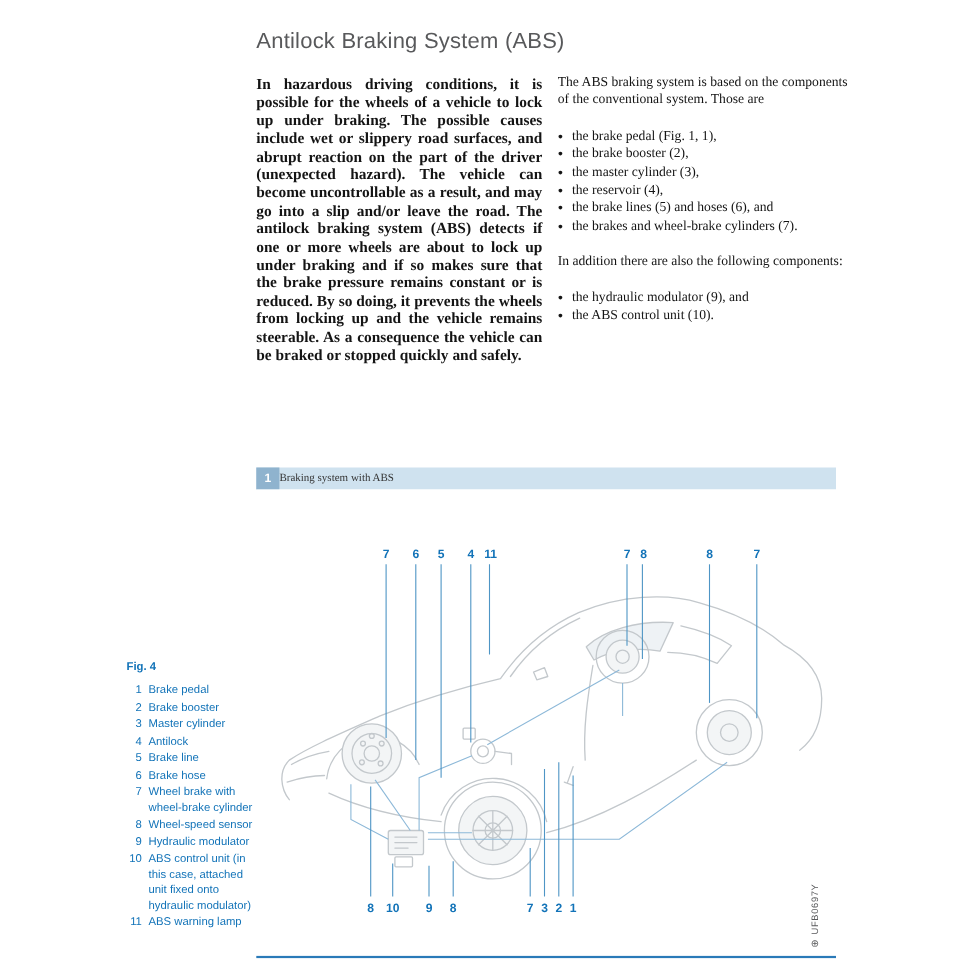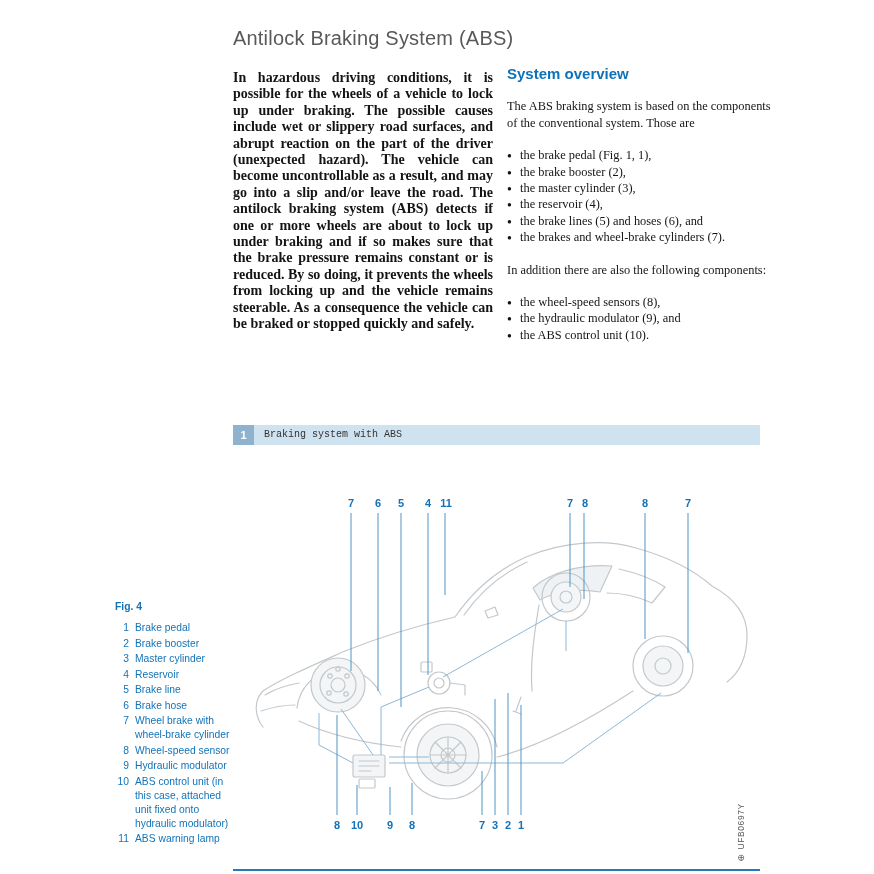--- a/index.html
+++ b/index.html
@@ -22,22 +22,22 @@
   ul.bullets{list-style:none;margin:0 0 16px 0;padding:0;}
   ul.bullets li{position:relative;padding-left:13px;margin:0;}
   ul.bullets li::before{content:"●";position:absolute;left:0;top:1px;font-size:8px;color:#141414;}
 
   
   .figure{position:absolute;left:233px;top:425px;width:527px;height:443px;}
   .figure-header{display:flex;height:20px;background:#cfe2ef;}
   .figure-tab{width:21px;height:20px;background:#8fb3ce;color:#ffffff;
       font-family:"Liberation Sans",sans-serif;font-size:11px;font-weight:700;
       display:flex;align-items:center;justify-content:center;}
-  .figure-caption{font-family:Liberation Mono, monospace;font-size:10px;color:#333;
-      line-height:20px;padding-left:10px;}
+  .figure-caption{font-family:Liberation Serif, serif;font-size:10px;color:#333;
+      line-height:20px;}
   .figure-body{position:relative;width:527px;height:423px;background:#fff;}
   .watermark{position:absolute;right:14px;bottom:6px;
       font-family:"Liberation Sans",sans-serif;font-size:8.5px;color:#58595b;
       writing-mode:vertical-rl;transform:rotate(180deg);letter-spacing:0.6px;
       display:flex;align-items:center;gap:4px;}
   .brand-mark{font-size:9px;color:#58595b;}
 
   .bottom-rule{position:absolute;left:233px;top:869px;width:527px;height:2px;background:#2a7ab8;}
 
   
@@ -51,33 +51,31 @@
 </head>
 <body>
 
 <div class="page">
 
   <h1 class="page-title">Antilock Braking System (ABS)</h1>
 
   <div class="col-left">In hazardous driving conditions, it is possible for the wheels of a vehicle to lock up under braking. The possible causes include wet or slippery road surfaces, and abrupt reaction on the part of the driver (unexpected hazard). The vehicle can become uncontrollable as a result, and may go into a slip and/or leave the road. The antilock braking system (ABS) detects if one or more wheels are about to lock up under braking and if so makes sure that the brake pressure remains constant or is reduced. By so doing, it prevents the wheels from locking up and the vehicle remains steerable. As a consequence the vehicle can be braked or stopped quickly and safely.</div>
 
   <div class="col-right">
-    <h2>System overview</h2>
     <p class="para">The ABS braking system is based on the components of the conventional system. Those are</p>
     <ul class="bullets">
       <li>the brake pedal (Fig. 1, 1),</li>
       <li>the brake booster (2),</li>
       <li>the master cylinder (3),</li>
       <li>the reservoir (4),</li>
       <li>the brake lines (5) and hoses (6), and</li>
       <li>the brakes and wheel-brake cylinders (7).</li>
     </ul>
     <p class="para">In addition there are also the following components:</p>
     <ul class="bullets">
-      <li>the wheel-speed sensors (8),</li>
       <li>the hydraulic modulator (9), and</li>
       <li>the ABS control unit (10).</li>
     </ul>
   </div>
 
   <div class="legend">
     <div class="legend-title">Fig. 4</div>
     <div class="legend-item">
       <span class="legend-num">1</span>
       <span class="legend-label">Brake pedal</span>
@@ -85,21 +83,21 @@
     <div class="legend-item">
       <span class="legend-num">2</span>
       <span class="legend-label">Brake booster</span>
     </div>
     <div class="legend-item">
       <span class="legend-num">3</span>
       <span class="legend-label">Master cylinder</span>
     </div>
     <div class="legend-item">
       <span class="legend-num">4</span>
-      <span class="legend-label">Reservoir</span>
+      <span class="legend-label">Antilock</span>
     </div>
     <div class="legend-item">
       <span class="legend-num">5</span>
       <span class="legend-label">Brake line</span>
     </div>
     <div class="legend-item">
       <span class="legend-num">6</span>
       <span class="legend-label">Brake hose</span>
     </div>
     <div class="legend-item">

